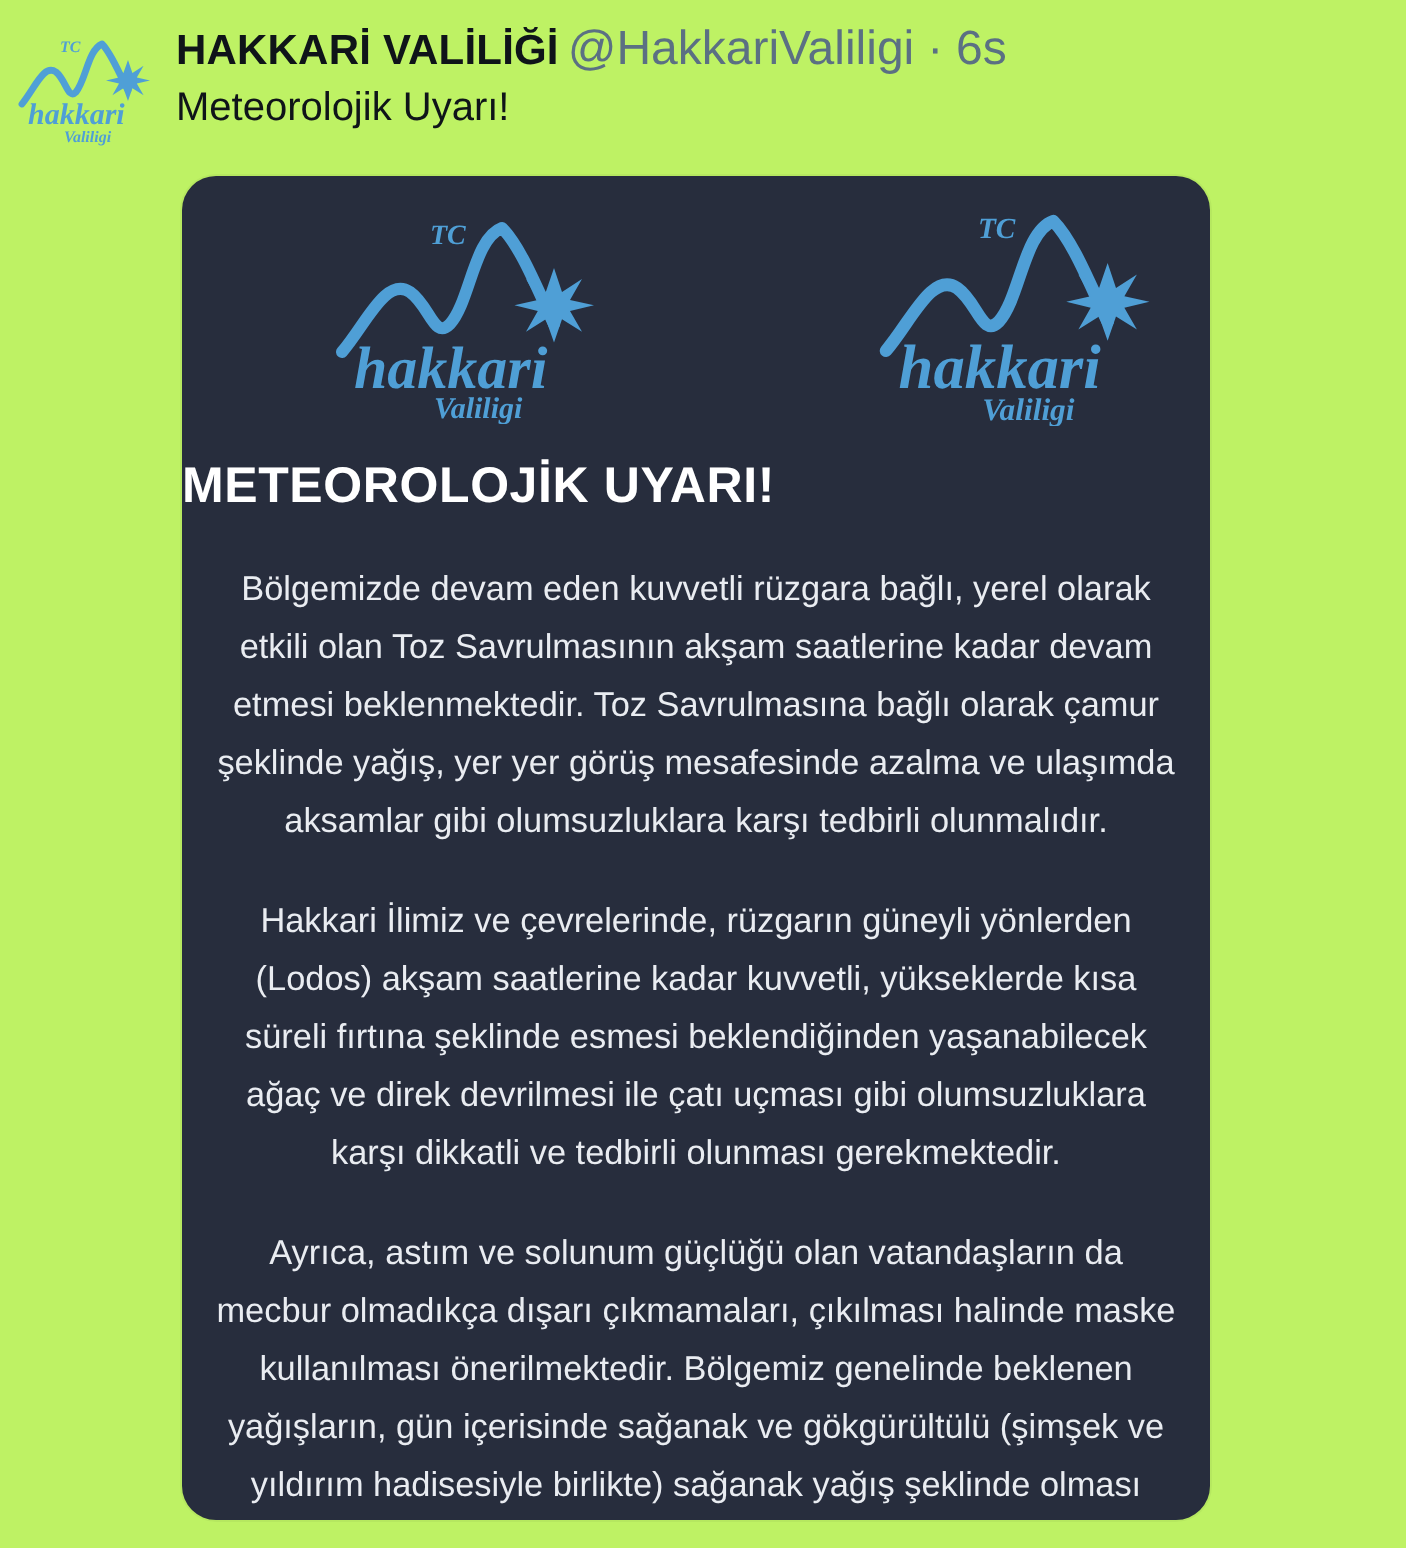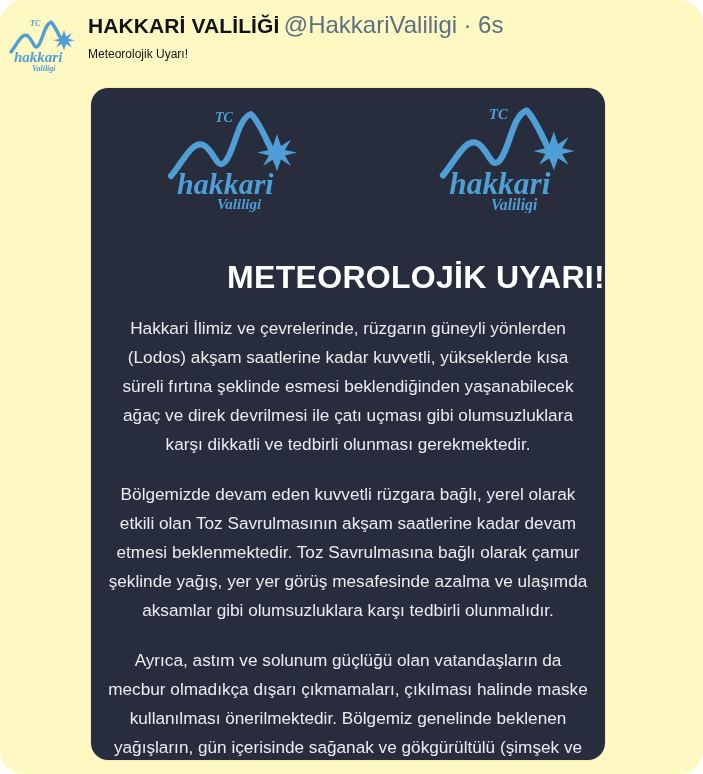--- a/index.html
+++ b/index.html
@@ -12,22 +12,21 @@
     height: 774px;
     font-family: "Liberation Sans", sans-serif;
     -webkit-font-smoothing: antialiased;
     overflow: hidden;
   }
 
   .tweet {
     position: relative;
     width: 703px;
     height: 774px;
-    background: #fef9c3;
-    border-radius: 23px;
+    background: #bef264;
   }
 
   
   .tweet-header {
     position: absolute;
     left: 0;
     top: 0;
     width: 703px;
     height: 84px;
   }
@@ -62,21 +61,21 @@
   }
   .handle, .dot-sep, .timestamp {
     font-size: 24px;
     font-weight: normal;
     color: #5b7083;
   }
   .dot-sep { padding: 0 2px; }
 
   .tweet-body-text {
     margin-top: 3px;
-    font-size: 12px;
+    font-size: 20px;
     color: #0f1419;
     line-height: 26px;
     white-space: nowrap;
   }
 
   
   .card {
     position: absolute;
     left: 91px;
     top: 88px;
@@ -98,26 +97,26 @@
     left: 76px;
     top: 14px;
   }
   .logo-right {
     position: absolute;
     left: 346px;
     top: 10px;
   }
 
   .card-title {
-    text-align: right;
+    text-align: left;
     color: #ffffff;
-    font-size: 32px;
+    font-size: 25px;
     font-weight: bold;
     letter-spacing: 0.3px;
-    margin: 46px 0 0 0;
+    margin: 12px 0 0 0;
     line-height: 30px;
   }
 
   .card-paragraphs {
     padding: 0 14px;
     margin-top: 22px;
   }
   .card-paragraphs p {
     color: #e9ecf1;
     font-size: 17.2px;
@@ -186,20 +185,20 @@
         <text x="48" y="20" fill="#4f9fd6" font-family="'Liberation Serif', serif" font-size="14" font-style="italic" font-weight="bold">TC</text>
         <text x="10" y="92" fill="#4f9fd6" font-family="'Liberation Serif', serif" font-size="30" font-style="italic" font-weight="bold">hakkari</text>
         <text x="50" y="107" fill="#4f9fd6" font-family="'Liberation Serif', serif" font-size="15" font-style="italic" font-weight="bold">Valiligi</text>
       </svg>
 
     </div>
 
     <h1 class="card-title">METEOROLOJİK UYARI!</h1>
 
     <div class="card-paragraphs">
+      <p>Bölgemizde devam eden kuvvetli rüzgara bağlı, yerel olarak etkili olan Toz Savrulmasının akşam saatlerine kadar devam etmesi beklenmektedir. Toz Savrulmasına bağlı olarak çamur şeklinde yağış, yer yer görüş mesafesinde azalma ve ulaşımda aksamlar gibi olumsuzluklara karşı tedbirli olunmalıdır.</p>
       <p>Hakkari İlimiz ve çevrelerinde, rüzgarın güneyli yönlerden (Lodos) akşam saatlerine kadar kuvvetli, yükseklerde kısa süreli fırtına şeklinde esmesi beklendiğinden yaşanabilecek ağaç ve direk devrilmesi ile çatı uçması gibi olumsuzluklara karşı dikkatli ve tedbirli olunması gerekmektedir.</p>
-      <p>Bölgemizde devam eden kuvvetli rüzgara bağlı, yerel olarak etkili olan Toz Savrulmasının akşam saatlerine kadar devam etmesi beklenmektedir. Toz Savrulmasına bağlı olarak çamur şeklinde yağış, yer yer görüş mesafesinde azalma ve ulaşımda aksamlar gibi olumsuzluklara karşı tedbirli olunmalıdır.</p>
       <p>Ayrıca, astım ve solunum güçlüğü olan vatandaşların da mecbur olmadıkça dışarı çıkmamaları, çıkılması halinde maske kullanılması önerilmektedir. Bölgemiz genelinde beklenen yağışların, gün içerisinde sağanak ve gökgürültülü (şimşek ve yıldırım hadisesiyle birlikte) sağanak yağış şeklinde olması beklenmektedir.</p>
     </div>
 
   </div>
 
 </div>
 
 </body></html>

